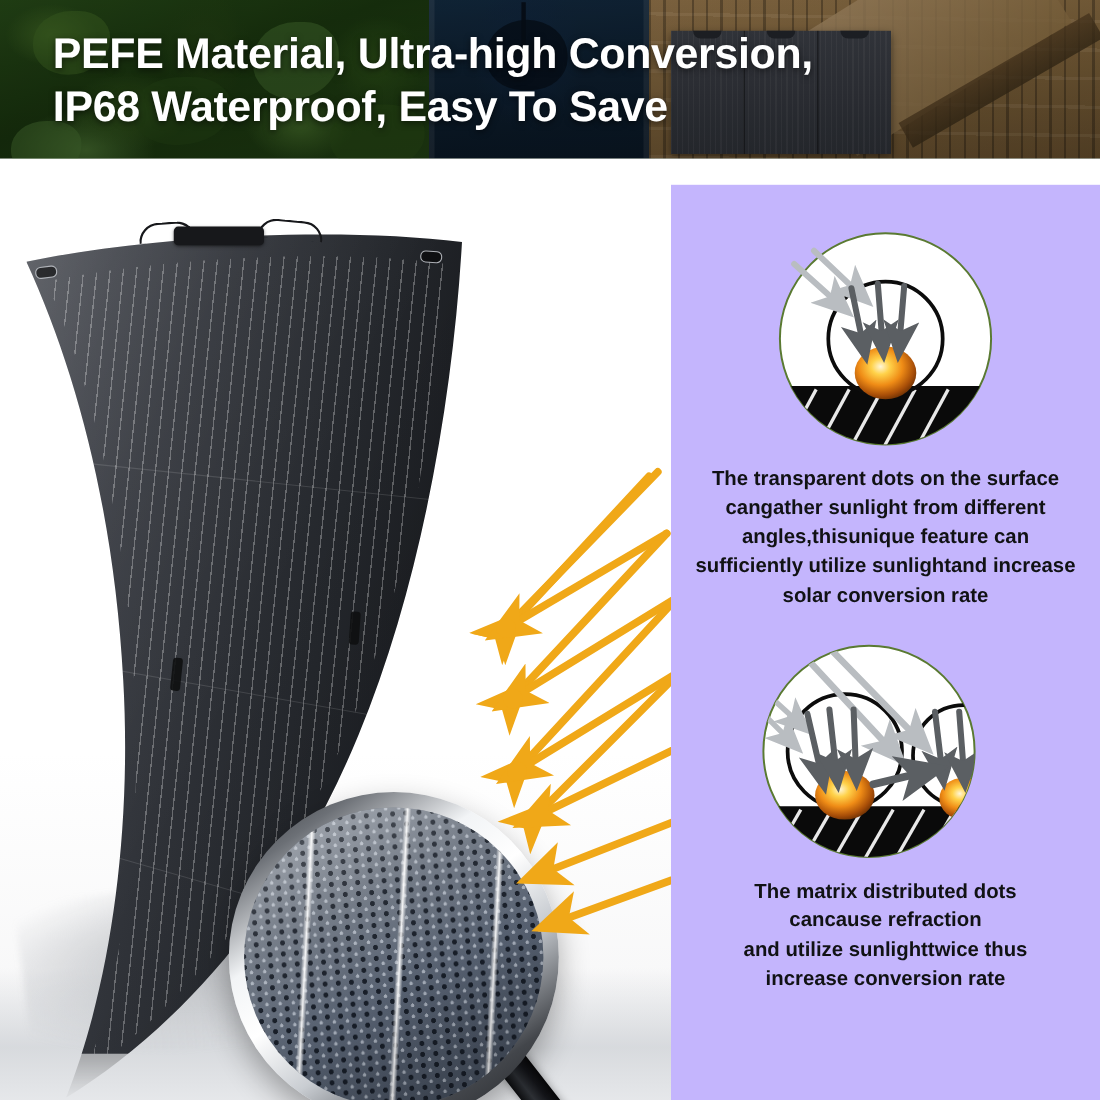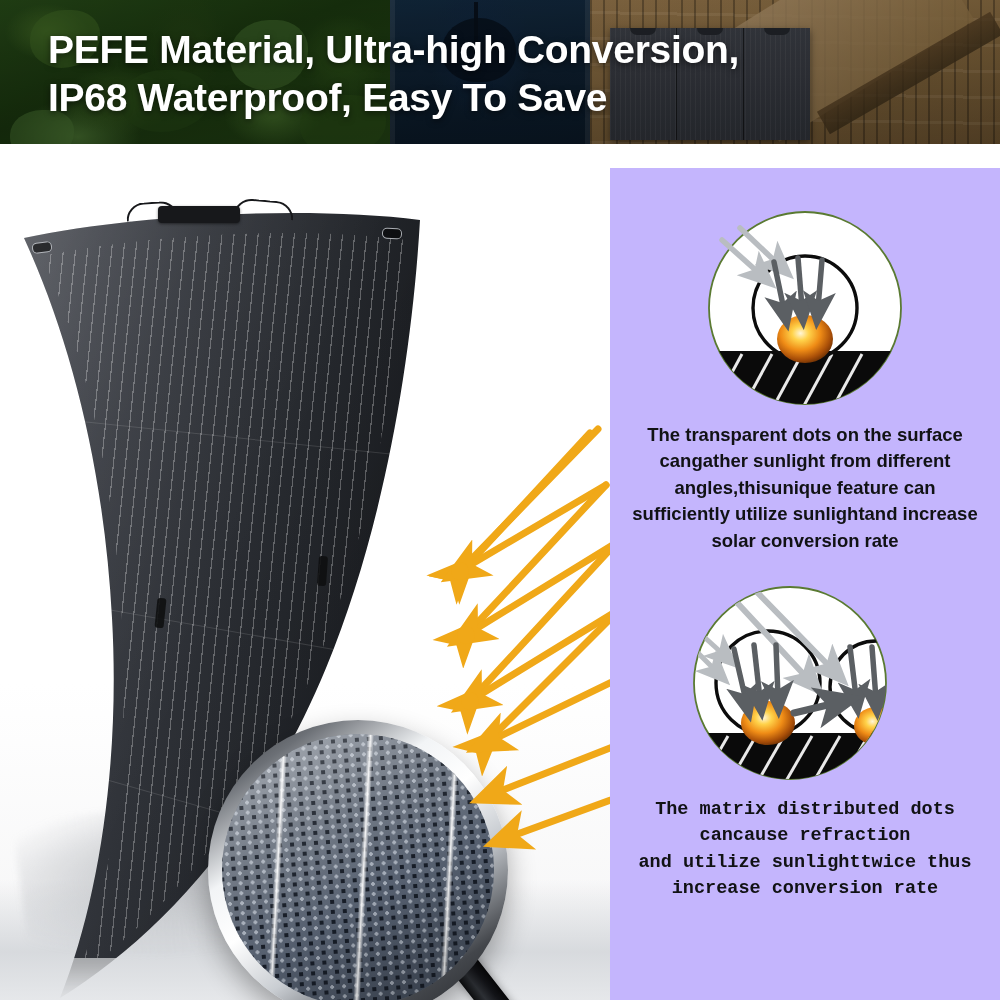--- a/index.html
+++ b/index.html
@@ -109,21 +109,21 @@
   .mag-gloss{position:absolute;inset:0;border-radius:50%;
     background:linear-gradient(155deg, rgba(255,255,255,.30) 0%, rgba(255,255,255,.06) 34%, rgba(255,255,255,0) 55%, rgba(0,0,0,.22) 100%);}
 
   
   .rays{position:absolute;left:430px;top:255px;width:200px;height:430px;overflow:visible;}
 
   
   .features{position:absolute;left:610px;top:168px;width:390px;height:832px;background:#c4b5fd;}
   .feature{position:absolute;left:0;width:390px;text-align:center;}
   .feature-1{top:40px;}
-  .feature-2{top:415px;font-family:Liberation Mono, monospace;}
+  .feature-2{top:415px;}
   .dia-holder{display:flex;justify-content:center;}
   .caption{margin-top:14px;font-size:18.5px;line-height:1.43;font-weight:700;color:#111214;
     white-space:pre-line;padding:0 16px;}
 </style>
 </head>
 <body>
 
 <div id="page">
 
   <div class="hero">

